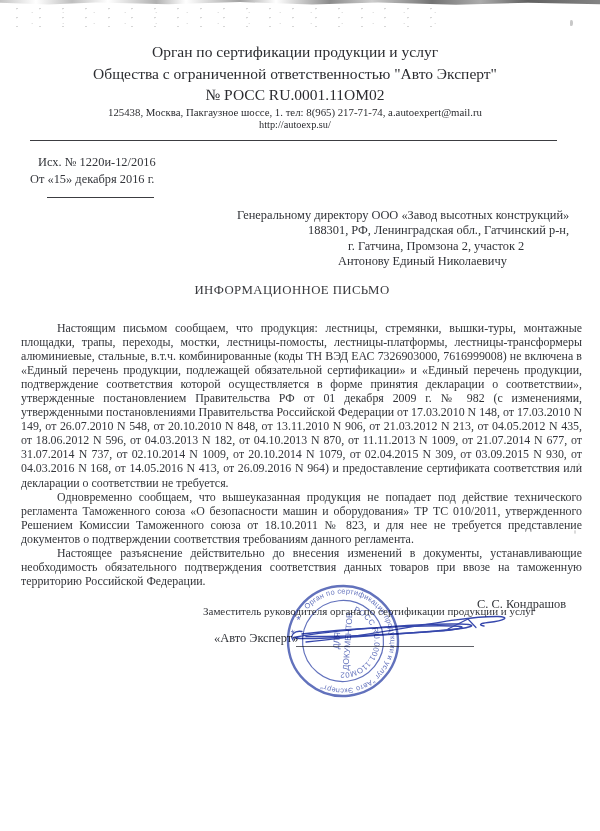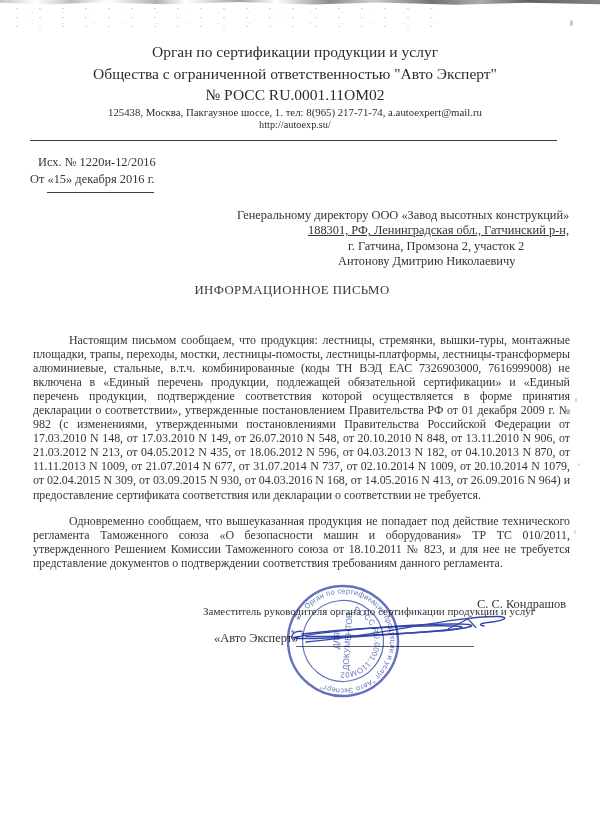--- a/index.html
+++ b/index.html
@@ -34,34 +34,34 @@
   .letterhead{position:absolute;top:41px;left:0;width:600px;text-align:center;
     transform:translateX(-5px);color:#2b2c30;}
   .lh-big{font-size:15.5px;line-height:21.6px;white-space:nowrap;}
   .lh-small{font-size:10.8px;line-height:13.4px;white-space:nowrap;}
   .lh-web{font-size:10.3px;line-height:12.6px;white-space:nowrap;}
 
   .rule{position:absolute;top:140px;left:30px;width:527px;border-top:1.4px solid #3c3d41;}
 
   .ref-no{position:absolute;left:38px;top:155px;font-size:12.4px;white-space:nowrap;}
   .ref-date{position:absolute;left:30px;top:172px;font-size:12.4px;white-space:nowrap;}
-  .ref-date .u{border-bottom:1.2px solid #3c3d41;padding-bottom:6px;font-family:Liberation Serif, serif;}
+  .ref-date .u{border-bottom:1.2px solid #3c3d41;padding-bottom:11px;font-family:Liberation Serif, serif;}
 
   .addr{position:absolute;font-size:12.4px;line-height:15px;white-space:nowrap;color:#313338;}
   .addr1{left:237px;top:208px;}
-  .addr2{left:308px;top:223px;text-decoration:underline;}
+  .addr2{left:308px;top:223px;}
   .addr3{left:348px;top:239px;}
   .addr4{left:338px;top:254px;}
 
   .title{position:absolute;top:283px;left:0;width:600px;text-align:center;
     transform:translateX(-8px);font-size:12.8px;letter-spacing:.4px;color:#38393d;white-space:nowrap;}
 
   .body-text{position:absolute;top:321px;left:21px;width:561px;
     font-size:11.9px;line-height:14.05px;text-align:justify;color:#33353a;}
-  .body-text p{margin:12px;text-indent:36px;}
+  .body-text p{margin:0;text-indent:36px;}
 
   .sig-position{position:absolute;left:203px;top:605px;font-size:11px;white-space:nowrap;color:#313338;}
   .sig-company{position:absolute;left:214px;top:631px;font-size:12.4px;white-space:nowrap;color:#313338;}
   .sig-line{position:absolute;left:296px;top:632px;width:178px;height:14px;border-bottom:1.2px solid #5f6066;}
   .sig-name{position:absolute;left:477px;top:597px;font-size:12.4px;white-space:nowrap;color:#313338;}
 
   .stamp{position:absolute;left:276px;top:574px;width:134px;height:134px;
     mix-blend-mode:multiply;z-index:3;}
   .signature-ink{position:absolute;left:288px;top:610px;width:230px;height:42px;
     mix-blend-mode:multiply;z-index:4;}
@@ -87,27 +87,28 @@
   </header>
 
   <div class="rule"></div>
 
   <div class="ref-no">Исх. №  1220и-12/2016</div>
   <div class="ref-date"><span>От </span><span class="u">«15» декабря 2016 г.</span></div>
 
   <div class="addr addr1">Генеральному директору ООО «Завод высотных конструкций»</div>
   <div class="addr addr2">188301, РФ, Ленинградская обл., Гатчинский р-н,</div>
   <div class="addr addr3">г. Гатчина, Промзона 2, участок 2</div>
-  <div class="addr addr4">Антонову Дмитрию Николаевичу</div>
+  <div class="addr addr4">Антонову Единый Николаевичу</div>
 
   <div class="title">ИНФОРМАЦИОННОЕ ПИСЬМО</div>
 
   <div class="body-text">
     <p>Настоящим письмом сообщаем, что продукция: лестницы, стремянки, вышки-туры, монтажные площадки, трапы, переходы, мостки, лестницы-помосты, лестницы-платформы, лестницы-трансформеры алюминиевые, стальные, в.т.ч. комбинированные (коды ТН ВЭД ЕАС 7326903000, 7616999008) не включена в «Единый перечень продукции, подлежащей обязательной сертификации» и «Единый перечень продукции, подтверждение соответствия которой осуществляется в форме принятия декларации о соответствии», утвержденные постановлением Правительства РФ от 01 декабря 2009 г. № 982 (с изменениями, утвержденными постановлениями Правительства Российской Федерации от 17.03.2010 N 148, от 17.03.2010 N 149, от 26.07.2010 N 548, от 20.10.2010 N 848, от 13.11.2010 N 906, от 21.03.2012 N 213, от 04.05.2012 N 435, от 18.06.2012 N 596, от 04.03.2013 N 182, от 04.10.2013 N 870, от 11.11.2013 N 1009, от 21.07.2014 N 677, от 31.07.2014 N 737, от 02.10.2014 N 1009, от 20.10.2014 N 1079, от 02.04.2015 N 309, от 03.09.2015 N 930, от 04.03.2016 N 168, от 14.05.2016 N 413, от 26.09.2016 N 964) и предоставление сертификата соответствия или декларации о соответствии не требуется.</p>
     <p>Одновременно сообщаем, что вышеуказанная продукция не попадает под действие технического регламента Таможенного союза «О безопасности машин и оборудования» ТР ТС 010/2011, утвержденного Решением Комиссии Таможенного союза от 18.10.2011 № 823,  и для нее не требуется представление документов о подтверждении соответствия требованиям данного регламента.</p>
+    <p>Настоящее разъяснение действительно до внесения изменений в документы, устанавливающие необходимость обязательного подтверждения соответствия данных товаров при ввозе на таможенную территорию Российской Федерации.</p>
   </div>
 
   <div class="sig-position">Заместитель руководителя органа по сертификации продукции и услуг</div>
   <div class="sig-company">«Авто Эксперт»</div>
   <div class="sig-line"></div>
   <div class="sig-name">С. С. Кондрашов</div>
 
   <svg class="stamp" viewBox="0 0 134 134" font-family="Liberation Sans, DejaVu Sans, sans-serif">
     <g opacity="0.82" transform="rotate(-6 67 67)" fill="#4053ae">
       <circle cx="67" cy="67" r="55" fill="none" stroke="#4053ae" stroke-width="2.4"></circle>

